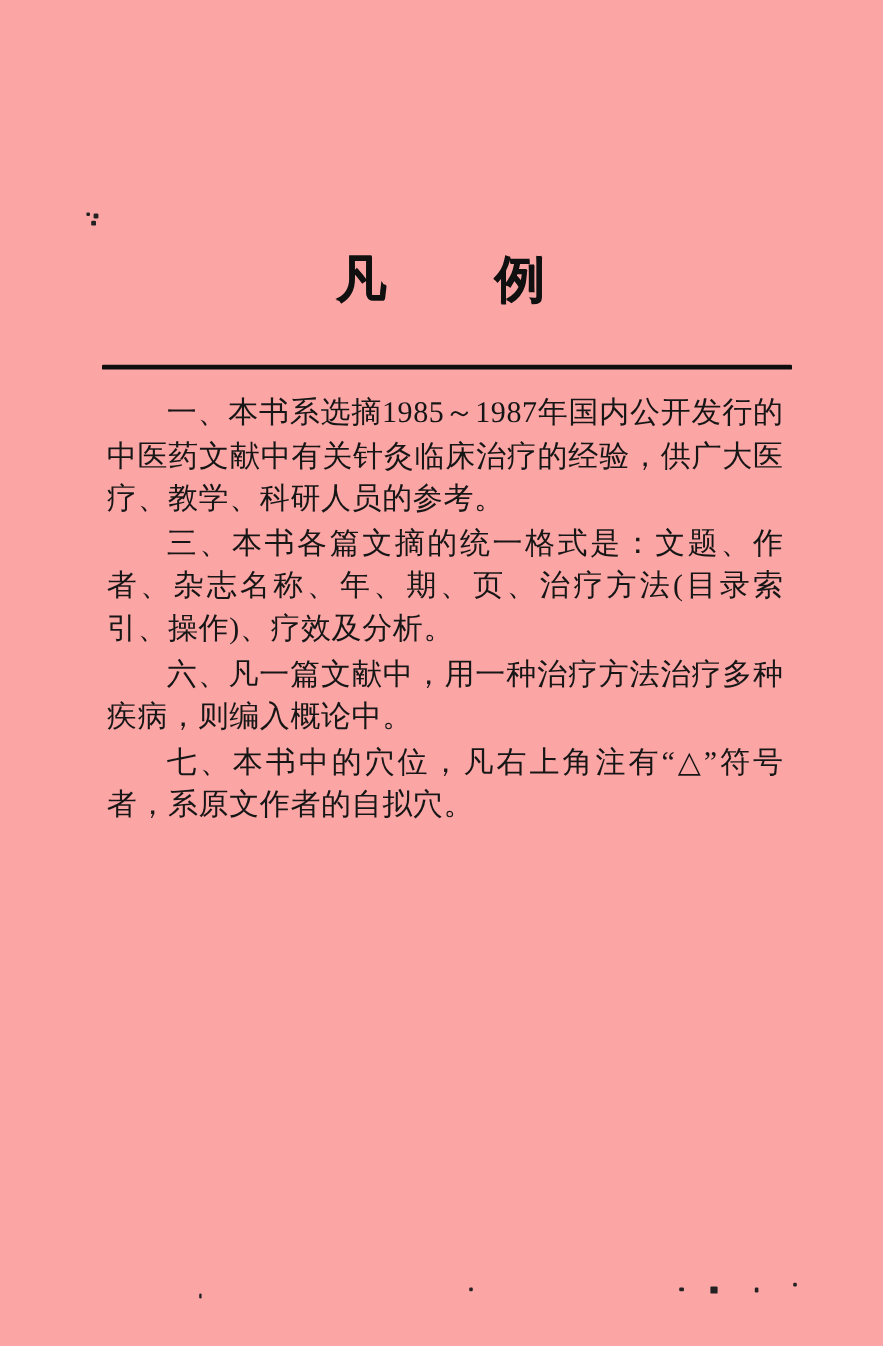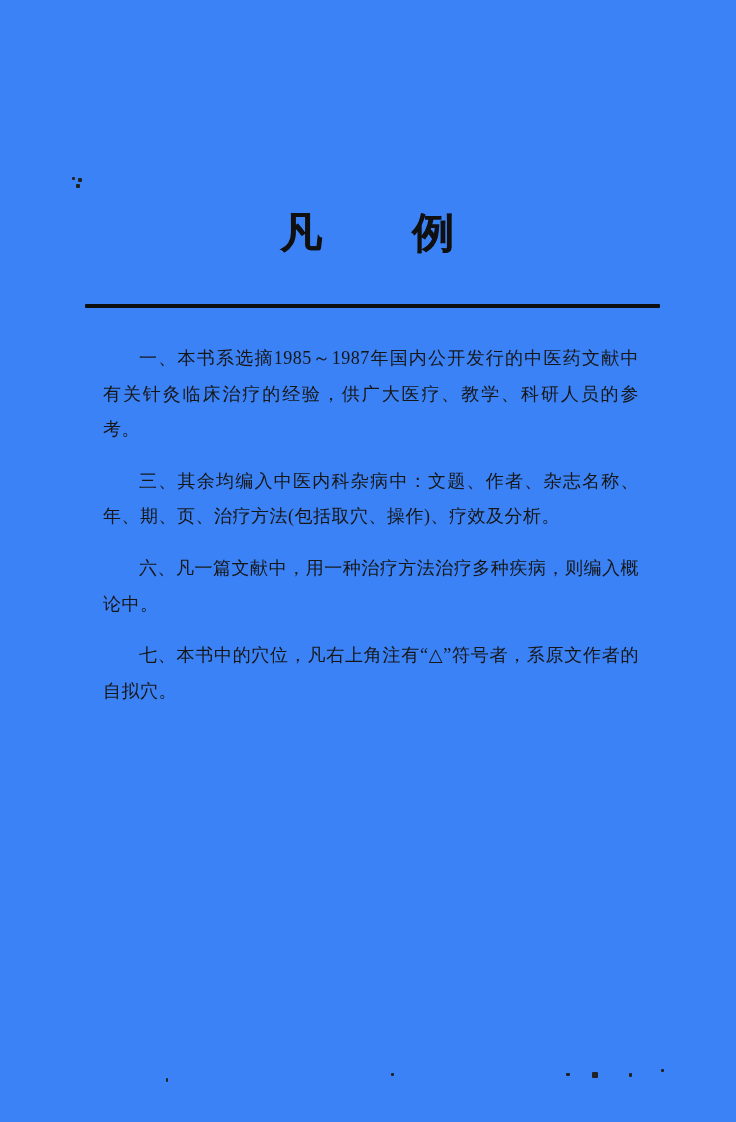--- a/index.html
+++ b/index.html
@@ -4,21 +4,21 @@
 <style>
   html, body {
     margin: 0;
     padding: 0;
     background: #ffffff;
   }
   .page {
     position: relative;
     width: 736px;
     height: 1122px;
-    background: #3b82f6;
+    background: #fca5a5;
     overflow: hidden;
     font-family: "Liberation Serif", "DejaVu Serif", serif;
     color: #141414;
   }
   .title {
     position: absolute;
     top: 205px;
     left: 0;
     width: 100%;
     margin: 0;
@@ -39,22 +39,22 @@
     background: #0e0e0e;
     border-radius: 1px;
   }
   .notes {
     position: absolute;
     top: 325px;
     left: 87px;
     width: 568px;
   }
   .notes p {
-    margin: 16px;
-    font-size: 18px;
+    margin: 2px;
+    font-size: 25px;
     line-height: 35.6px;
     text-indent: 2em;
     text-align: justify;
     text-justify: inter-ideograph;
     letter-spacing: 0.5px;
     color: #161616;
   }
   .speck {
     position: absolute;
     background: #222222;
@@ -78,21 +78,21 @@
   <div class="speck sp-a"></div>
   <div class="speck sp-b"></div>
   <div class="speck sp-c"></div>
 
   <h1 class="title">凡　　例</h1>
 
   <div class="rule"></div>
 
   <div class="notes">
     <p>一、本书系选摘1985～1987年国内公开发行的中医药文献中有关针灸临床治疗的经验，供广大医疗、教学、科研人员的参考。</p>
-    <p>三、其余均编入中医内科杂病中：文题、作者、杂志名称、年、期、页、治疗方法(包括取穴、操作)、疗效及分析。</p>
+    <p>三、本书各篇文摘的统一格式是：文题、作者、杂志名称、年、期、页、治疗方法(目录索引、操作)、疗效及分析。</p>
     <p>六、凡一篇文献中，用一种治疗方法治疗多种疾病，则编入概论中。</p>
     <p>七、本书中的穴位，凡右上角注有“△”符号者，系原文作者的自拟穴。</p>
   </div>
 
   <div class="speck sp-d"></div>
   <div class="speck sp-e"></div>
   <div class="speck sp-f"></div>
   <div class="speck sp-g"></div>
   <div class="speck sp-h"></div>
   <div class="speck sp-i"></div>

